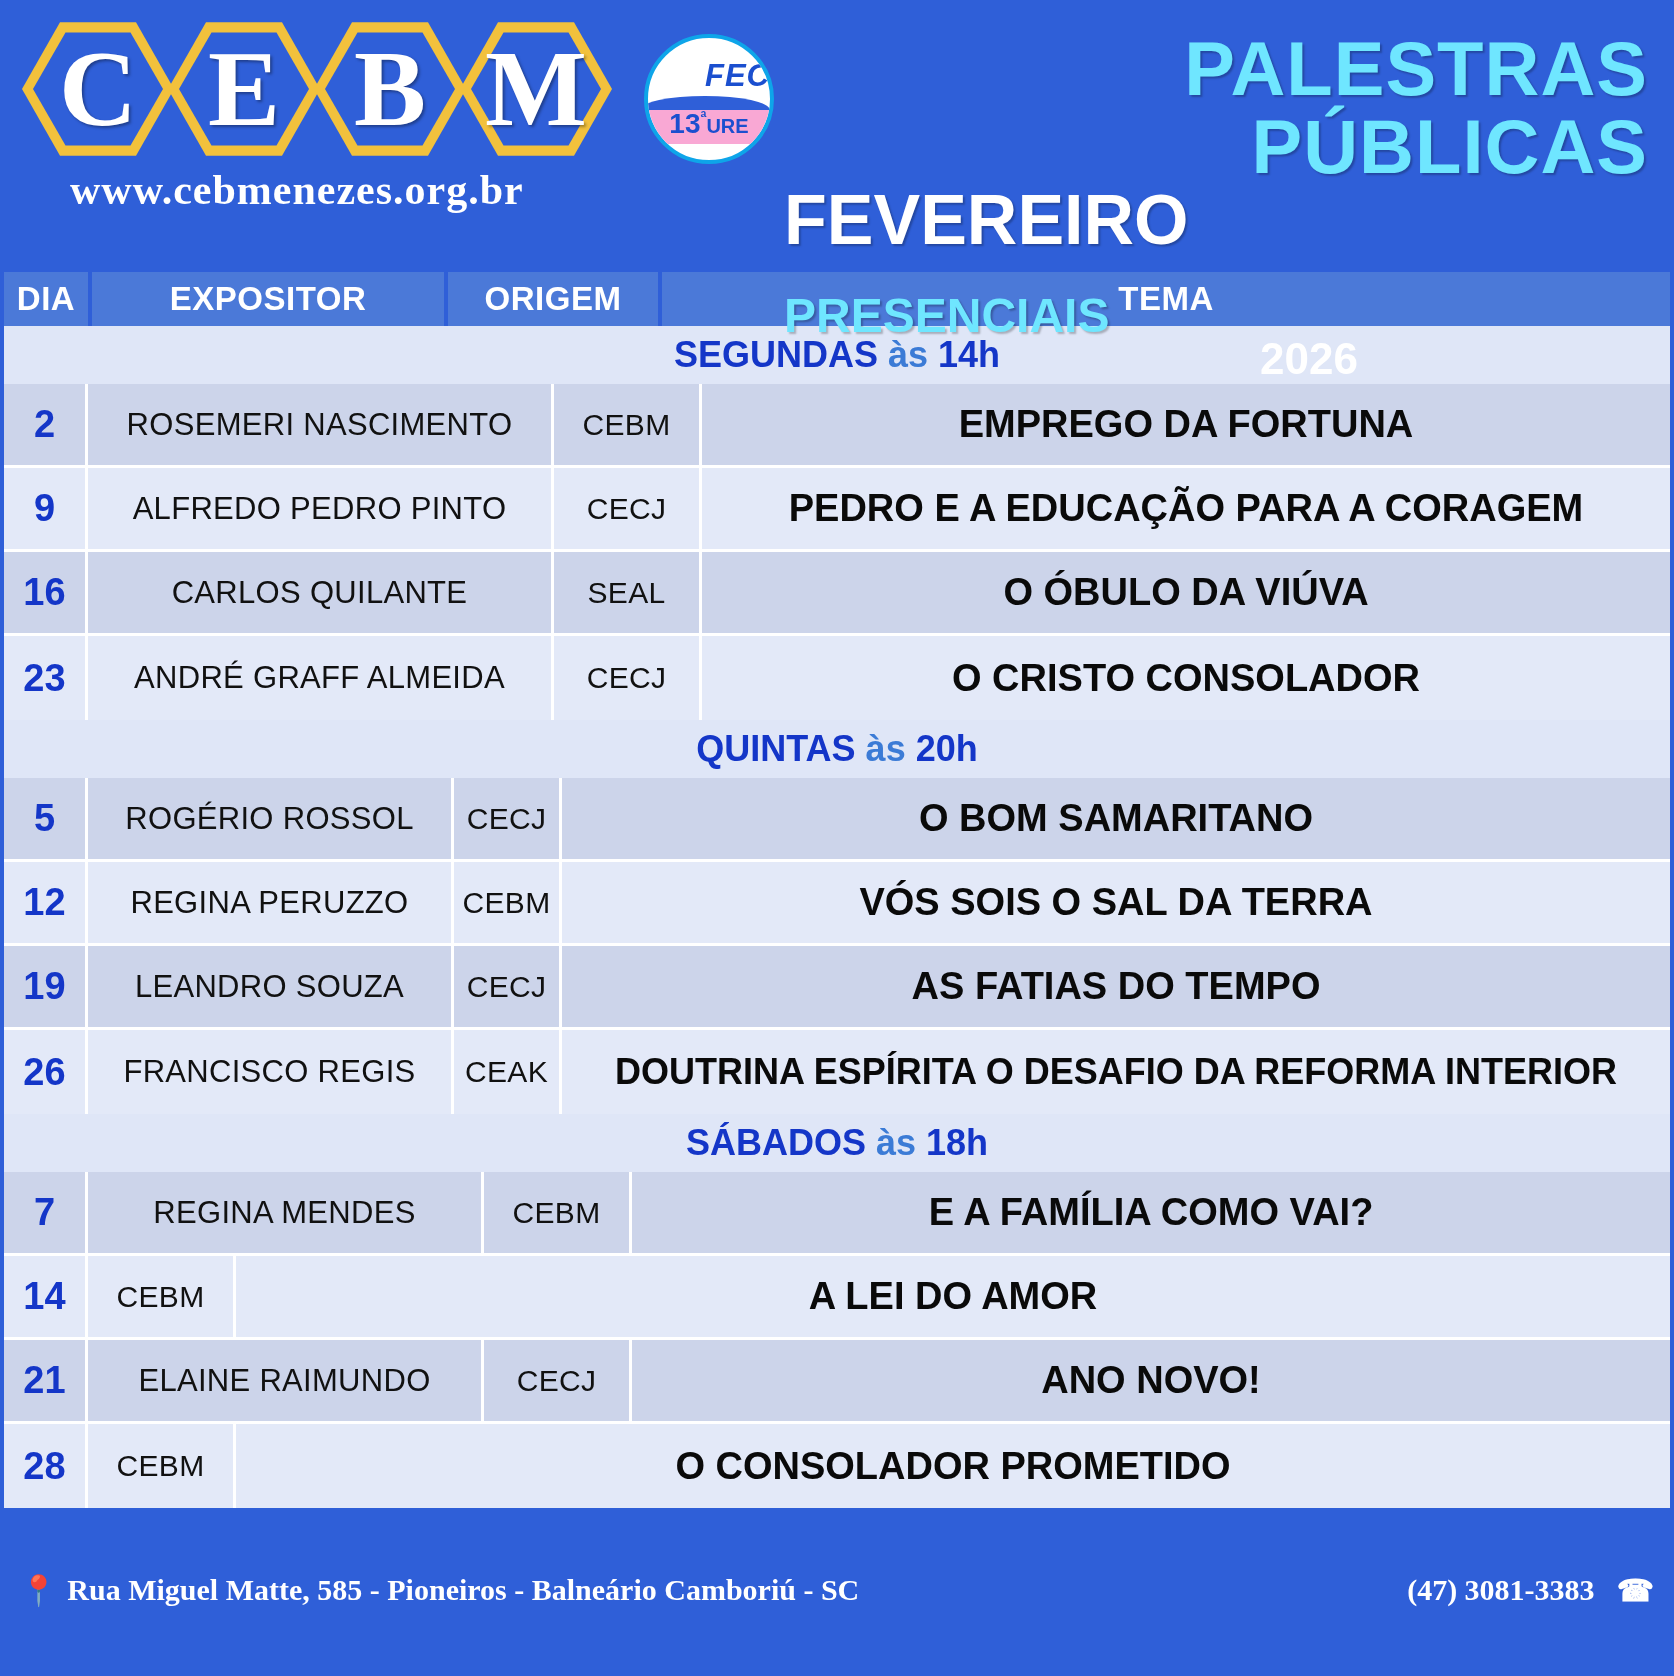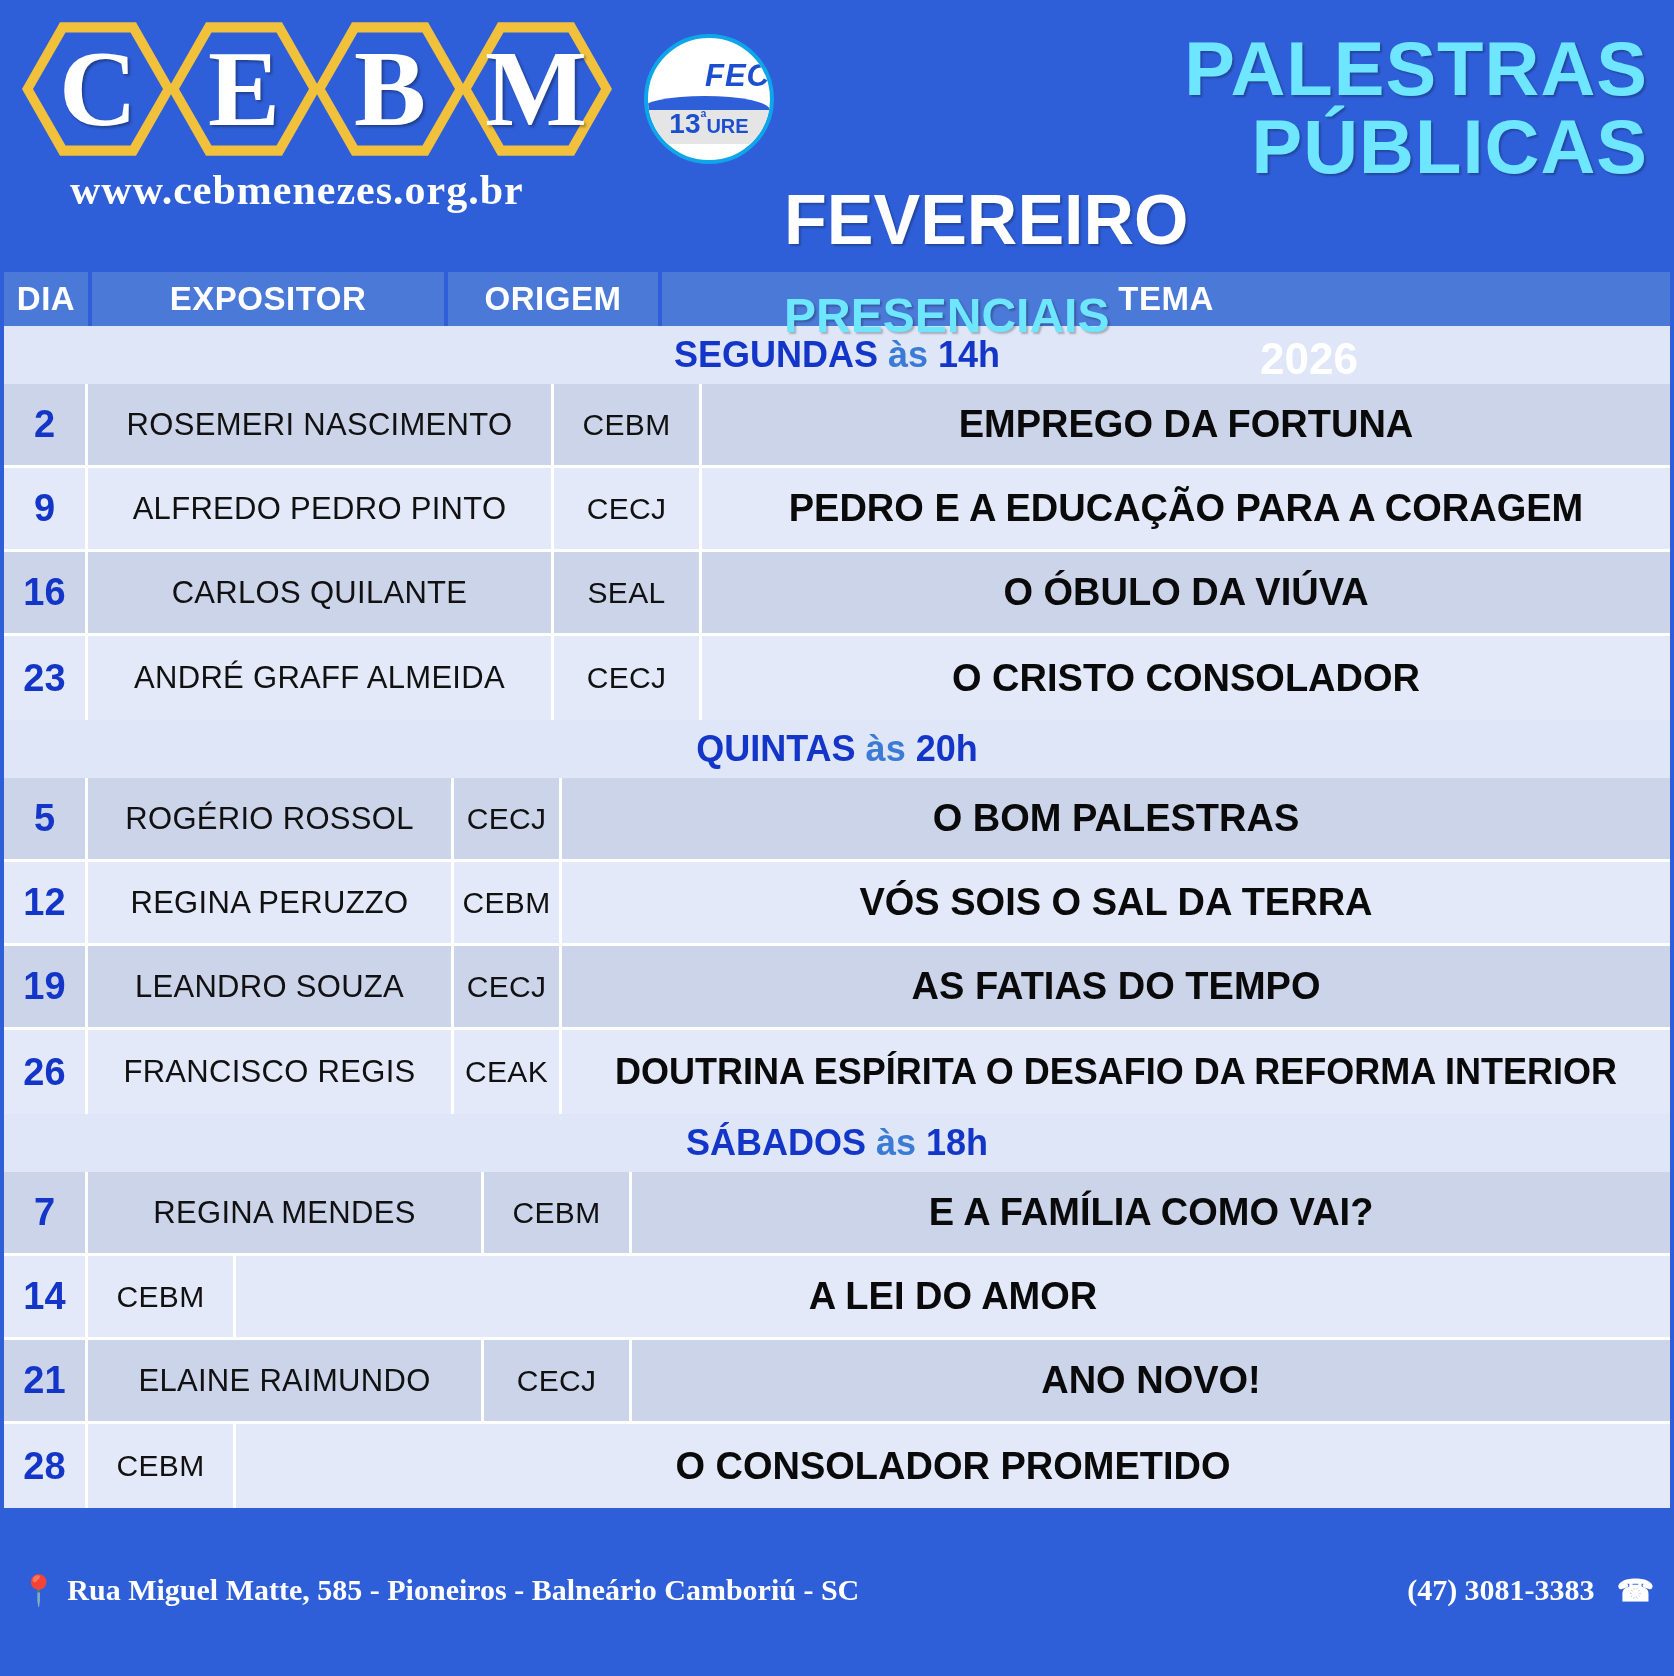--- a/index.html
+++ b/index.html
@@ -99,21 +99,21 @@
     width: 130px; height: 14px;
     background: #2f5fd8;
     border-radius: 50% 50% 0 0 / 100% 100% 0 0;
     margin: 2px 0 0 0;
   }
   .fec-bottom {
     color: #1b4fcf;
     font-weight: bold;
     font-size: 28px;
     font-family: "Liberation Sans", sans-serif;
-    background: #e5e5e5;
+    background: #f9a8d4;
     width: 100%;
     text-align: center;
     line-height: 1;
     padding-bottom: 6px;
   }
   .fec-bottom sup { font-size: 16px; }
   .fec-bottom .ure { font-size: 20px; }
 
   .title-block {
     flex: 1;
@@ -353,21 +353,21 @@
   </div>
 
   <div class="section-title">
     <span>QUINTAS</span>&nbsp;<span class="light">às</span>&nbsp;<span>20h</span>
   </div>
   <div class="group g2">
     <div class="row shade-a">
       <div class="c c-dia">5</div>
       <div class="c c-exp">ROGÉRIO ROSSOL</div>
       <div class="c c-ori">CECJ</div>
-      <div class="c c-tema">O BOM PALESTRAS</div>
+      <div class="c c-tema">O BOM SAMARITANO</div>
     </div>
     <div class="row shade-b">
       <div class="c c-dia">12</div>
       <div class="c c-exp">REGINA PERUZZO</div>
       <div class="c c-ori">CEBM</div>
       <div class="c c-tema">VÓS SOIS O SAL DA TERRA</div>
     </div>
     <div class="row shade-a">
       <div class="c c-dia">19</div>
       <div class="c c-exp">LEANDRO SOUZA</div>

